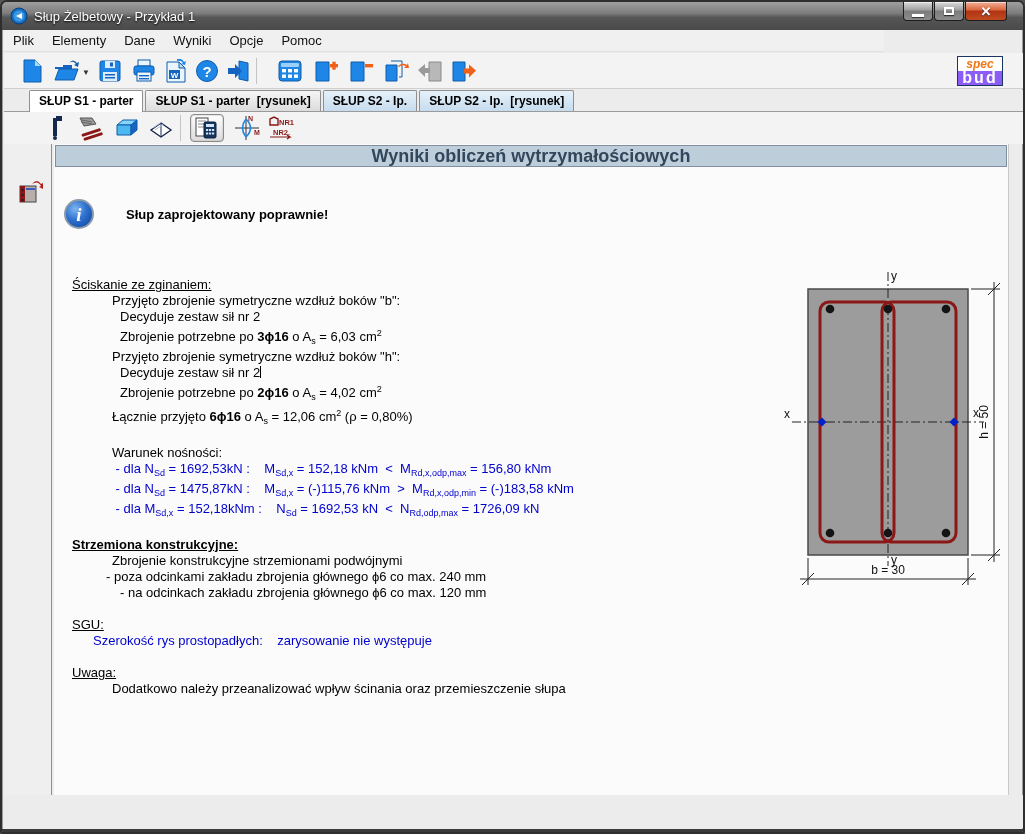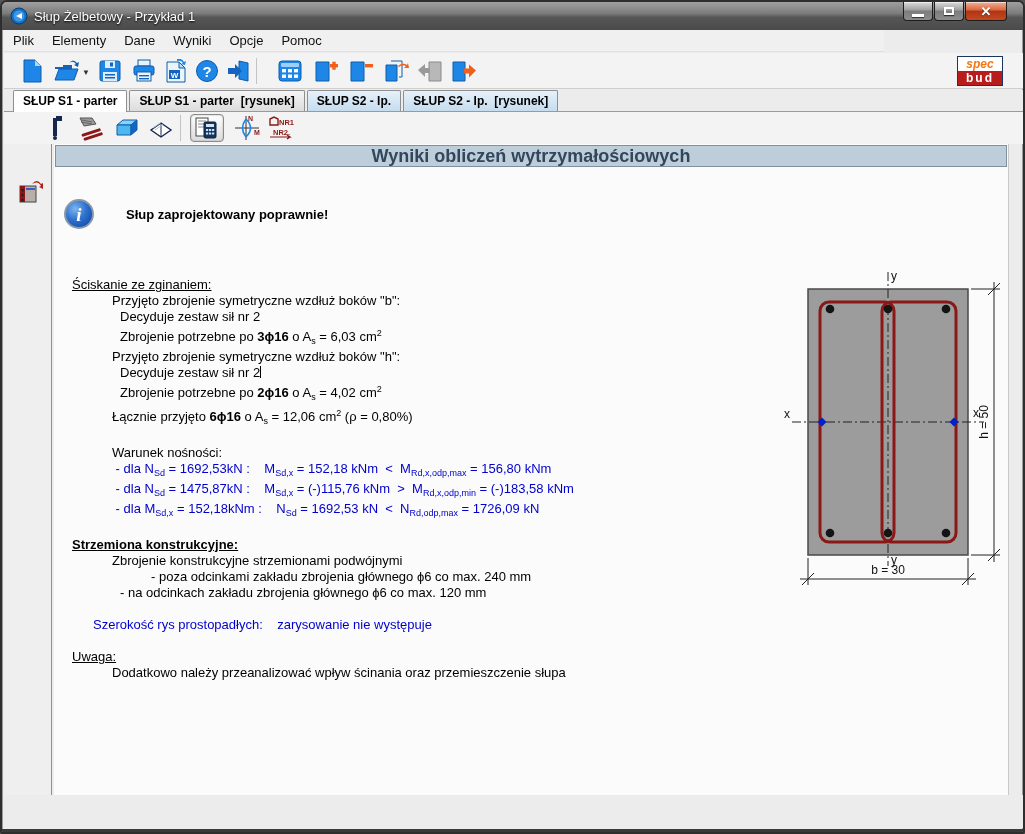--- a/index.html
+++ b/index.html
@@ -32,25 +32,25 @@
   
   .toolbar1 { position:absolute; left:2px; top:51px; width:1019px; height:36px; background:#f3f3f3;
               border-bottom:1px solid #cfcfcf; }
   .tbtn { position:absolute; top:4px; width:28px; height:28px; display:flex; align-items:center;
           justify-content:center; cursor:pointer; }
   .vsep { position:absolute; top:5px; width:1px; height:26px; background:#c3c3c3; }
   .dd-arrow { position:absolute; top:15px; font-size:8px; color:#333; cursor:pointer; }
   .logo { position:absolute; right:20px; top:3px; width:46px; height:30px; border:1px solid #1a3560;
           background:#fff; text-align:center; line-height:14px; cursor:pointer; }
   .logo .spec { color:#f07818; font-weight:bold; font-style:italic; font-size:12px; display:block; height:14px; }
-  .logo .bud  { color:#fff; background:#b91c1c; font-weight:bold; font-size:12px; letter-spacing:2px; display:block; height:14px; }
+  .logo .bud  { color:#fff; background:#8b5cf6; font-weight:bold; font-size:16px; letter-spacing:2px; display:block; height:14px; }
 
   
   .tabrow { position:absolute; left:2px; top:88px; width:1019px; height:22px; background:#ececec;
-            border-bottom:1px solid #9a9a9a; display:flex; align-items:flex-end; padding-left:9px; }
+            border-bottom:1px solid #9a9a9a; display:flex; align-items:flex-end; padding-left:25px; }
   .tab { font-size:12px; font-weight:bold; padding:3px 9px 3px 9px; border:1px solid #8f8f8f;
          border-bottom:none; border-radius:2px 2px 0 0; margin-right:2px; cursor:pointer; white-space:pre; }
   .t-white { background:#fff; position:relative; margin-bottom:-1px; padding-bottom:4px; }
   .t-gray  { background:linear-gradient(#f5f5f5,#dcdcdc); }
   .t-blue  { background:linear-gradient(#e6f1fa,#c6dcee); }
 
   
   .toolbar2 { position:absolute; left:2px; top:110px; width:1019px; height:32px; background:#f3f3f3; }
   .tbtn2 { position:absolute; top:2px; width:30px; height:28px; display:flex; align-items:center;
            justify-content:center; cursor:pointer; }
@@ -342,23 +342,24 @@
         <div class="rline" style="padding-left: 66px;"><span>Zbrojenie potrzebne po </span><span class="b">2ϕ16</span><span> o A</span><span class="sub">s</span><span> = 4,02 cm</span><span class="sup">2</span></div>
         <div class="rline" style="padding-left: 58px;"><span>Łącznie przyjęto </span><span class="b">6ϕ16</span><span> o A</span><span class="sub">s</span><span> = 12,06 cm</span><span class="sup">2</span><span> (ρ = 0,80%)</span></div>
         <div class="rline" style="padding-left: 18px;">&nbsp;</div>
         <div class="rline" style="padding-left: 58px;"><span>Warunek nośności:</span></div>
         <div class="rline blue" style="padding-left: 58px;"><span> - dla N</span><span class="sub">Sd</span><span> = 1692,53kN :    M</span><span class="sub">Sd,x</span><span> = 152,18 kNm  &lt;  M</span><span class="sub">Rd,x,odp,max</span><span> = 156,80 kNm</span></div>
         <div class="rline blue" style="padding-left: 58px;"><span> - dla N</span><span class="sub">Sd</span><span> = 1475,87kN :    M</span><span class="sub">Sd,x</span><span> = (-)115,76 kNm  &gt;  M</span><span class="sub">Rd,x,odp,min</span><span> = (-)183,58 kNm</span></div>
         <div class="rline blue" style="padding-left: 58px;"><span> - dla M</span><span class="sub">Sd,x</span><span> = 152,18kNm :    N</span><span class="sub">Sd</span><span> = 1692,53 kN  &lt;  N</span><span class="sub">Rd,odp,max</span><span> = 1726,09 kN</span></div>
         <div class="rline" style="padding-left: 18px;">&nbsp;</div>
         <div class="rline u" style="padding-left: 18px; font-weight: bold;"><span>Strzemiona konstrukcyjne:</span></div>
         <div class="rline" style="padding-left: 58px;"><span>Zbrojenie konstrukcyjne strzemionami podwójnymi</span></div>
-        <div class="rline" style="padding-left: 97px;"><span>- poza odcinkami zakładu zbrojenia głównego ϕ6 co max. 240 mm</span></div>
+        <div class="rline" style="padding-left: 52px;"><span>- poza odcinkami zakładu zbrojenia głównego ϕ6 co max. 240 mm</span></div>
         <div class="rline" style="padding-left: 66px;"><span>- na odcinkach zakładu zbrojenia głównego ϕ6 co max. 120 mm</span></div>
         <div class="rline" style="padding-left: 18px;">&nbsp;</div>
+        <div class="rline u" style="padding-left: 18px;"><span>SGU:</span></div>
         <div class="rline blue" style="padding-left: 39px;"><span>Szerokość rys prostopadłych:    zarysowanie nie występuje</span></div>
         <div class="rline" style="padding-left: 18px;">&nbsp;</div>
         <div class="rline u" style="padding-left: 18px;"><span>Uwaga:</span></div>
         <div class="rline" style="padding-left: 58px;"><span>Dodatkowo należy przeanalizować wpływ ścinania oraz przemieszczenie słupa</span></div>
       </div>
 
     <svg class="figure" width="230" height="330" viewBox="0 0 230 330">
 
       <rect x="26" y="23" width="160" height="266" fill="#9c9c9c" stroke="#4a4a4a" stroke-width="1.5"></rect>
 

